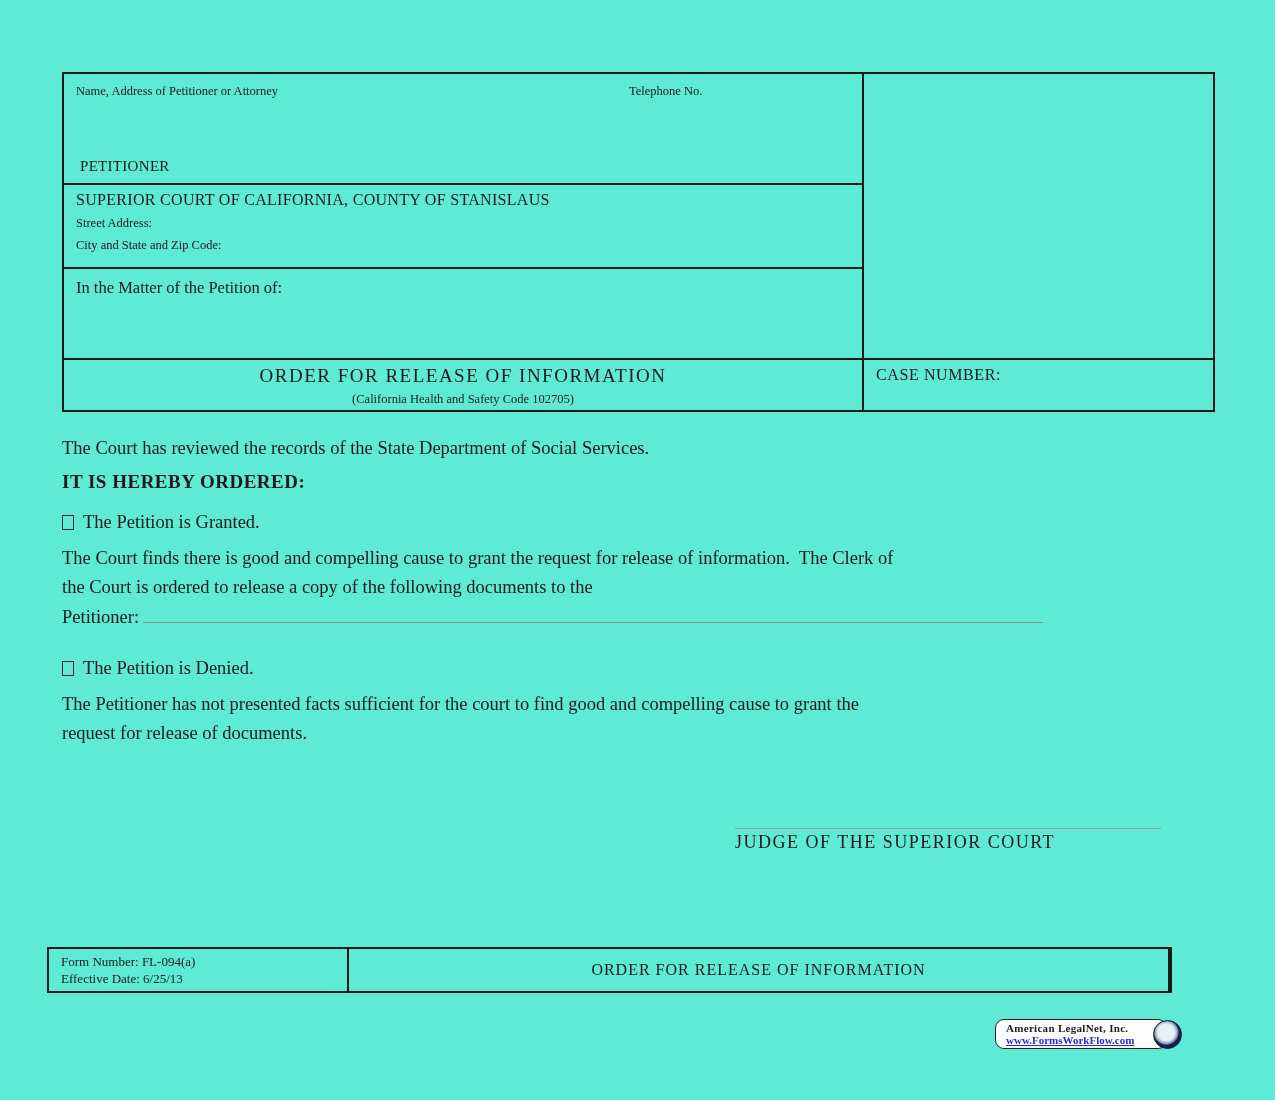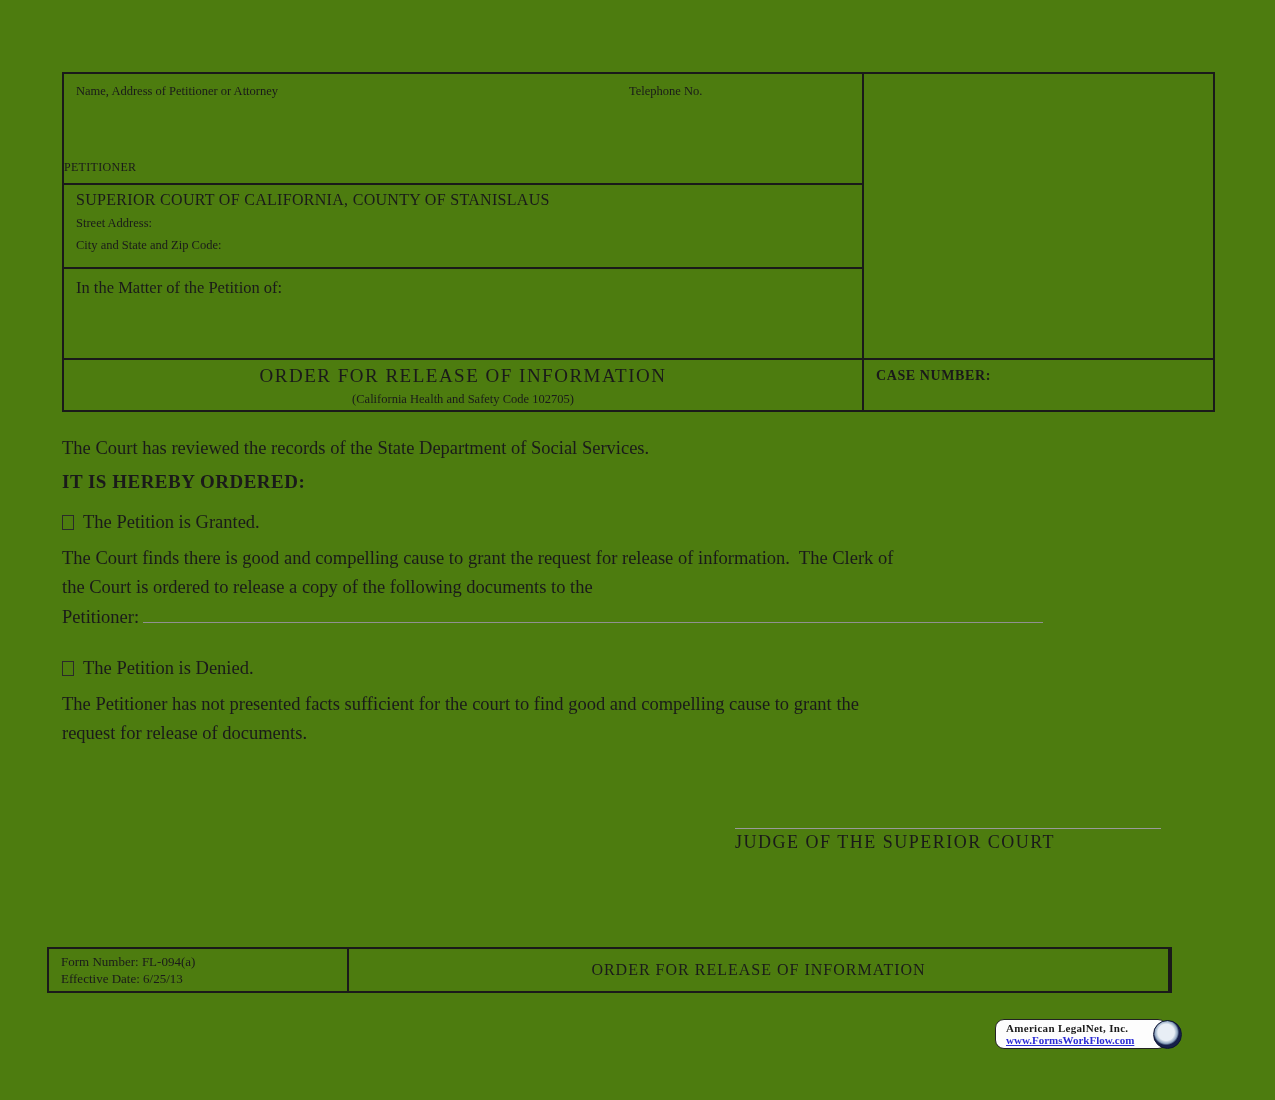--- a/index.html
+++ b/index.html
@@ -1,56 +1,56 @@
 <!DOCTYPE html>
 <html><head>
 <meta charset="utf-8">
 <style>
   * { margin:0; padding:0; box-sizing:border-box; }
   html,body { background:#ffffff; }
   .page {
     position:relative;
     width:1275px; height:1100px;
-    background:#4d7c0f;
+    background:#5eead4;
     font-family:"Liberation Serif","DejaVu Serif",serif;
     color:#1a1a1a;
     overflow:hidden;
   }
 
   
   .header-table {
     position:absolute; left:62px; top:72px;
     width:1153px; height:340px;
     border:2px solid #1a1a1a;
   }
   .ht-vline   { position:absolute; left:798px; top:0; bottom:0; width:2px; background:#1a1a1a; }
   .ht-hline1  { position:absolute; left:0; top:109px; width:798px; height:2px; background:#1a1a1a; }
   .ht-hline2  { position:absolute; left:0; top:193px; width:798px; height:2px; background:#1a1a1a; }
   .ht-hline3  { position:absolute; left:0; top:284px; width:100%;  height:2px; background:#1a1a1a; }
 
   .cell-a { position:absolute; left:0; top:0; width:798px; height:109px; padding:10px 12px 6px; }
   .cell-a-top { display:flex; }
   .lbl-small { font-size:12.5px; }
   .tel-label { position:absolute; left:565px; top:10px; }
-  .petitioner-label { position:absolute; left:0; bottom:8px; font-size:12px; letter-spacing:0.3px;margin-top:40px; }
+  .petitioner-label { position:absolute; left:16px; bottom:8px; font-size:15px; letter-spacing:0.3px;margin-top:40px; }
 
   .cell-b { position:absolute; left:0; top:111px; width:798px; height:82px; padding:6px 12px; }
   .court-title { font-size:16px; letter-spacing:0.3px; margin-bottom:7px; }
   .addr-label { font-size:12.5px; margin-bottom:7px; }
 
   .cell-c { position:absolute; left:0; top:195px; width:798px; height:89px; padding:9px 12px; }
   .matter-label { font-size:16.5px; }
 
   .cell-d { position:absolute; left:0; top:286px; width:798px; height:50px; text-align:center; padding-top:5px; }
   .form-title { font-size:19px; letter-spacing:1.5px; }
   .form-subtitle { font-size:12.5px; margin-top:5px; }
 
   .cell-right { position:absolute; left:800px; top:0; width:349px; height:284px; }
   .cell-f { position:absolute; left:800px; top:286px; width:349px; height:50px; padding:6px 12px; }
-  .case-number-label { font-size:14px; letter-spacing:0.6px;font-weight:bold; }
+  .case-number-label { font-size:16px; letter-spacing:0.6px; }
 
   
   .body-block {
     position:absolute; left:62px; top:434px; width:1128px;
     font-size:18.5px; line-height:29.5px;
   }
   .ordered-heading { font-weight:bold; font-size:19px; letter-spacing:0.5px; margin-top:3px; }
   .check-row { display:flex; align-items:baseline; margin-top:12px; }
   .checkbox {
     display:inline-block; width:12px; height:15px;

